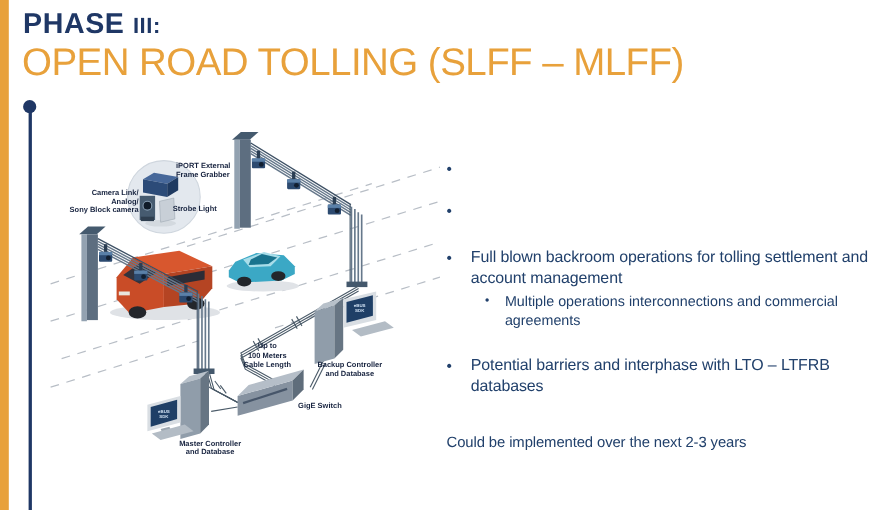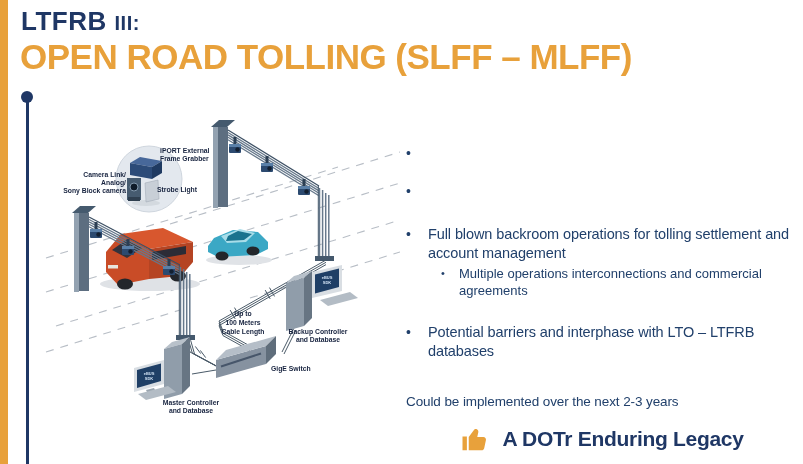--- a/index.html
+++ b/index.html
@@ -4,21 +4,21 @@
 <style>
   html,body{margin:0;padding:0;}
   body{
     width:803px;height:464px;position:relative;background:#ffffff;
     font-family:"Liberation Sans", sans-serif;overflow:hidden;
   }
   .accent-bar{position:absolute;left:0;top:0;width:8px;height:464px;background:#E8A13B;}
   .phase-line{position:absolute;left:21px;top:6px;color:#1F3765;font-weight:bold;
     font-size:26px;letter-spacing:.5px;white-space:nowrap;}
   .phase-line .num{font-size:20px;}
-  .main-title{position:absolute;left:20px;top:37px;color:#E8A13B;font-weight:bold;
+  .main-title{position:absolute;left:20px;top:37px;color:#E8A13B;font-weight:normal;
     font-size:35px;letter-spacing:-.5px;white-space:nowrap;}
   .timeline-dot{position:absolute;left:21px;top:91px;width:12px;height:12px;border-radius:50%;background:#1F3765;}
   .timeline-line{position:absolute;left:26px;top:97px;width:2.5px;height:367px;background:#1F3765;}
   .diagram-svg{position:absolute;left:38px;top:112px;width:362px;height:308px;}
 
   .right-col{position:absolute;left:406px;top:144px;width:392px;color:#21406B;}
   .bullet{display:flex;font-size:14.5px;line-height:19px;letter-spacing:-.1px;}
   .bullet .dot{width:22px;flex:0 0 22px;font-size:14px;}
   .sub-bullet{display:flex;margin-left:35px;font-size:13px;line-height:17px;}
   .sub-bullet .dot{width:18px;flex:0 0 18px;font-size:11px;}
@@ -31,21 +31,21 @@
   text{font-family:"Liberation Sans", sans-serif;}
   .dlabel{font-size:6.8px;font-weight:bold;fill:#17233F;}
   .screen-txt{font-size:4px;font-weight:bold;fill:#CFE0F2;text-anchor:middle;}
 </style>
 </head>
 <body>
 
 <div class="accent-bar"></div>
 
 <div class="phase-line">
-  <span>LTFRB</span>
+  <span>PHASE</span>
   <span class="num">III:</span>
 </div>
 <div class="main-title">OPEN ROAD TOLLING (SLFF – MLFF)</div>
 <div class="timeline-dot"></div>
 <div class="timeline-line"></div>
 
 <svg class="diagram-svg" viewBox="38 112 362 308" xmlns="http://www.w3.org/2000/svg">
 
   <g stroke="#B8BEC6" stroke-width="1.1" stroke-dasharray="8 7">
     <line x1="170" y1="224" x2="400" y2="152"></line>
@@ -249,19 +249,13 @@
     <span class="dot">•</span>
     <span>Multiple operations interconnections and commercial agreements</span>
   </div>
   <div class="bullet mb33">
     <span class="dot">•</span>
     <span>Potential barriers and interphase with LTO – LTFRB databases</span>
   </div>
 
   <div class="note">Could be implemented over the next 2-3 years</div>
 
-  <div class="legacy-row">
-    <svg width="30" height="30" viewBox="0 0 24 24">
-      <path d="M2 10 h3.5 v11 H2 z M7 21 h10.3 c1 0 1.85-.7 2.05-1.65 l1.4-6.5 c.28-1.3-.72-2.45-2.05-2.45 h-4.9 l.85-3.9 c.22-1-.3-2-1.2-2.4 -.9-.4-1.95 0-2.45.85 L7 10.4 Z" fill="#E8A13B"></path>
-    </svg>
-    <span class="legacy-text">A DOTr Enduring Legacy</span>
-  </div>
 </div>
 
 </body></html>

